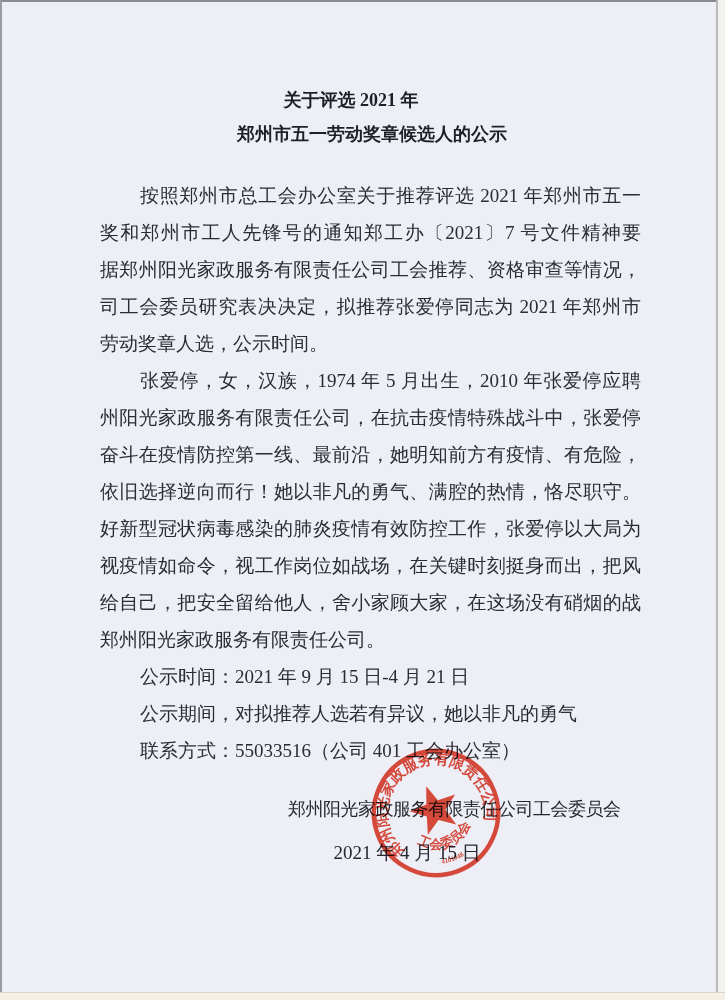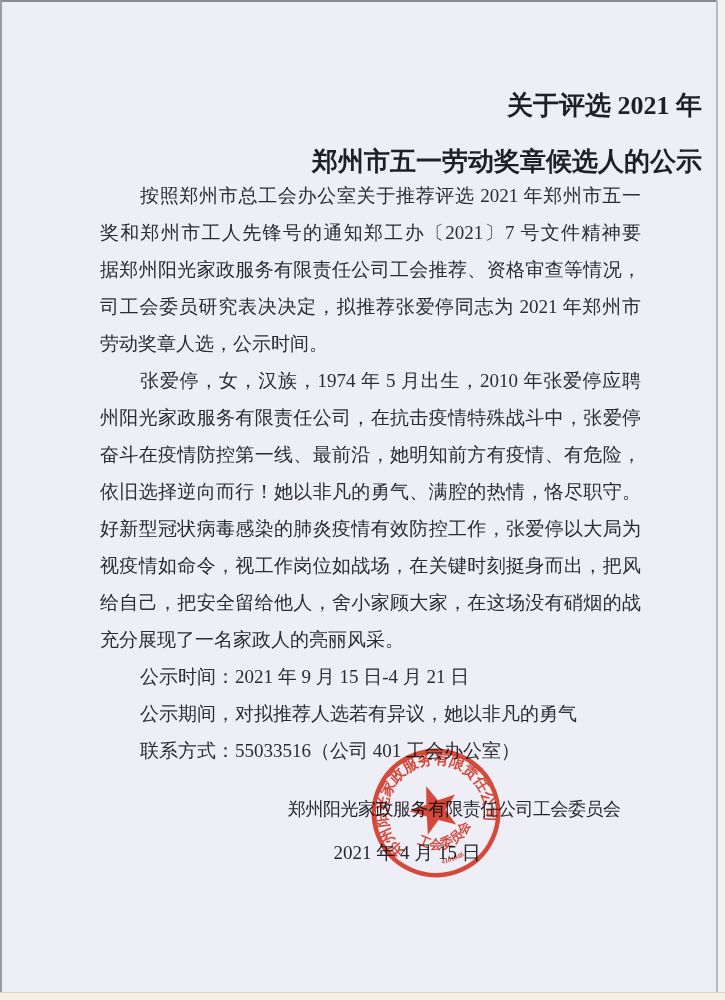--- a/index.html
+++ b/index.html
@@ -13,25 +13,25 @@
   }
   
   .edge-top    { position:absolute; left:0; top:0; width:725px; height:2px; background:#8a8a92; }
   .edge-left   { position:absolute; left:0; top:0; width:2px; height:1000px; background:#9a9aa2; }
   .edge-right-line  { position:absolute; left:716px; top:0; width:2px; height:1000px; background:#b9b9c0; }
   .edge-right-strip { position:absolute; left:718px; top:0; width:7px; height:1000px; background:#f2f2ef; }
   .edge-bottom { position:absolute; left:0; top:992px; width:725px; height:8px; background:#f6f0e4; border-top:1px solid #d8d5cd; }
 
   .title {
     position:absolute; left:0; width:702px;
-    text-align:right; font-weight:bold; font-size:26px; color:#1f1f27;
+    text-align:center; font-weight:bold; font-size:18px; color:#1f1f27;
     white-space:nowrap;
   }
   .title-1 { top:88px; }
-  .title-2 { top:144px; }
+  .title-2 { top:122px;padding-left:21px; }
 
   .body-block {
     position:absolute; left:100px; top:177px; width:541px;
     font-size:19px;
   }
   .line { height:37px; line-height:37px; overflow:hidden; }
   .jl   { text-align:justify; text-align-last:justify; }
   .indent { padding-left:40px; }
 
   .signature {
@@ -71,21 +71,21 @@
     <div class="line jl">司工会委员研究表决决定，拟推荐张爱停同志为 2021 年郑州市五一</div>
     <div class="line">劳动奖章人选，公示时间。</div>
 
     <div class="line jl indent">张爱停，女，汉族，1974 年 5 月出生，2010 年张爱停应聘到郑</div>
     <div class="line jl">州阳光家政服务有限责任公司，在抗击疫情特殊战斗中，张爱停坚守</div>
     <div class="line jl">奋斗在疫情防控第一线、最前沿，她明知前方有疫情、有危险，但她</div>
     <div class="line jl">依旧选择逆向而行！她以非凡的勇气、满腔的热情，恪尽职守。为做</div>
     <div class="line jl">好新型冠状病毒感染的肺炎疫情有效防控工作，张爱停以大局为重，</div>
     <div class="line jl">视疫情如命令，视工作岗位如战场，在关键时刻挺身而出，把风险留</div>
     <div class="line jl">给自己，把安全留给他人，舍小家顾大家，在这场没有硝烟的战场上</div>
-    <div class="line">充分展现了一名家政人的亮丽风采。</div>
+    <div class="line">郑州阳光家政服务有限责任公司。</div>
 
     <div class="line indent">公示时间：2021 年 9 月 15 日-4 月 21 日</div>
     <div class="line indent">公示期间，对拟推荐人选若有异议，她以非凡的勇气</div>
     <div class="line indent">联系方式：55033516（公司 401 工会办公室）</div>
   </div>
 
   <div class="signature">郑州阳光家政服务有限责任公司工会委员会</div>
   <div class="sig-date">2021 年 4 月 15 日</div>
 
   <svg class="seal" viewBox="0 0 140 140">

